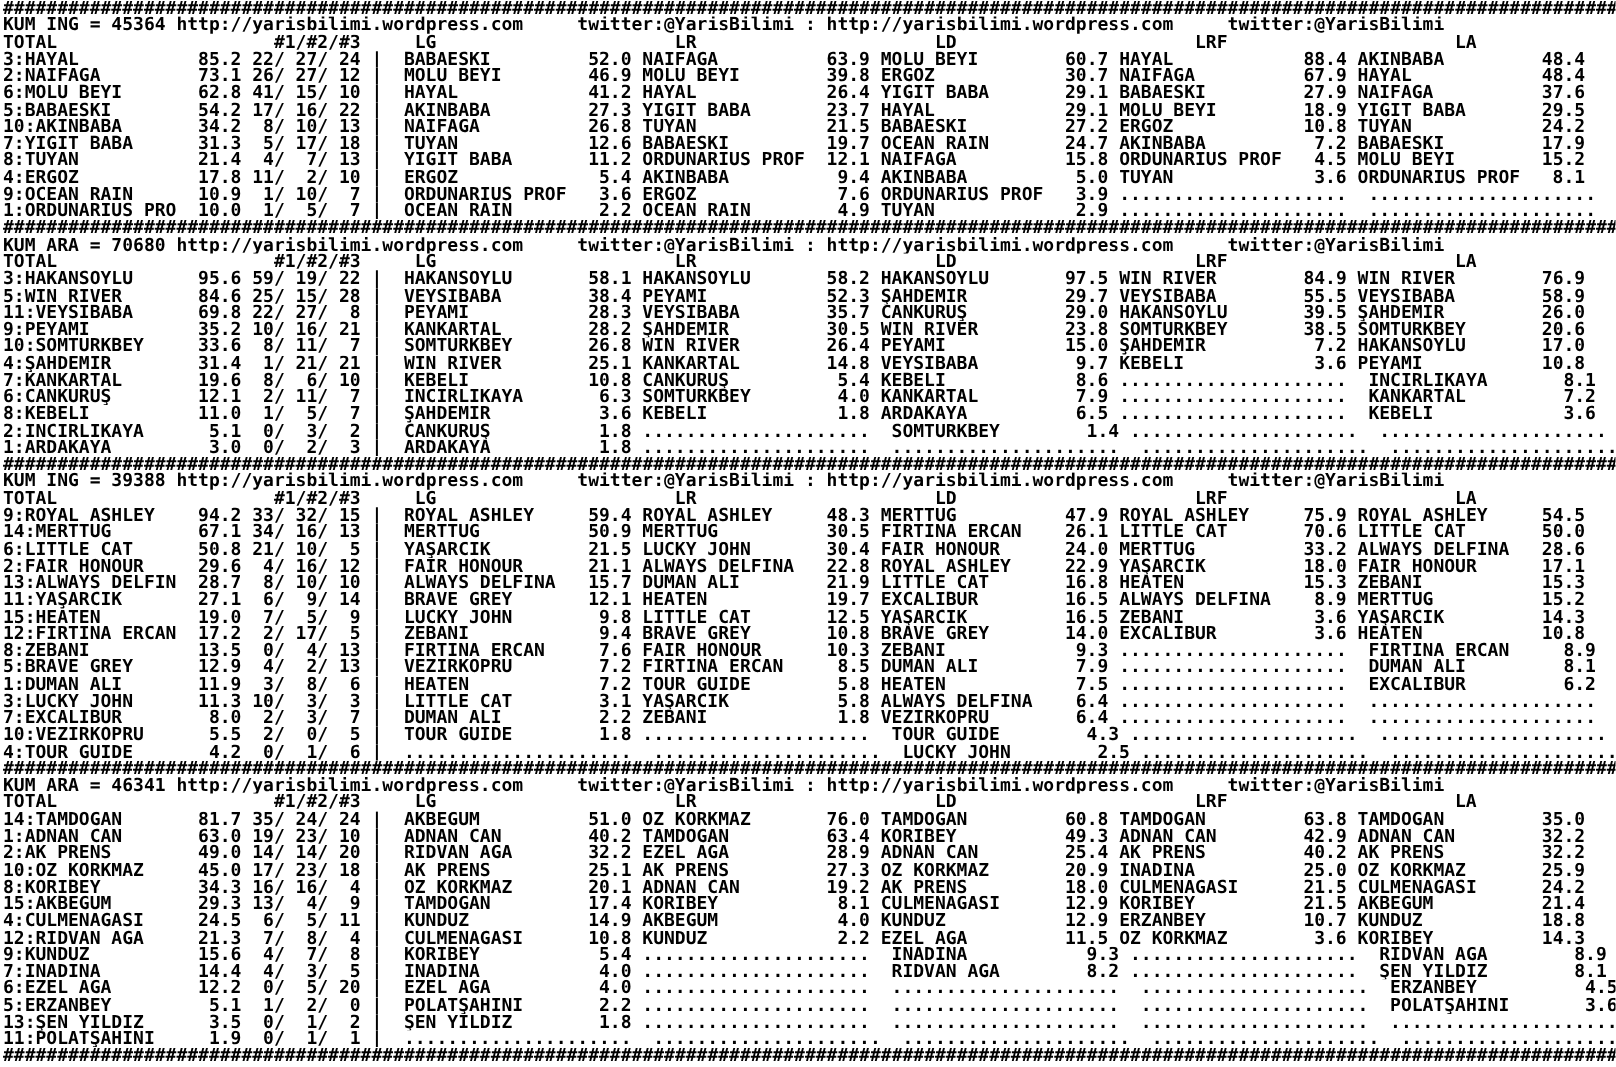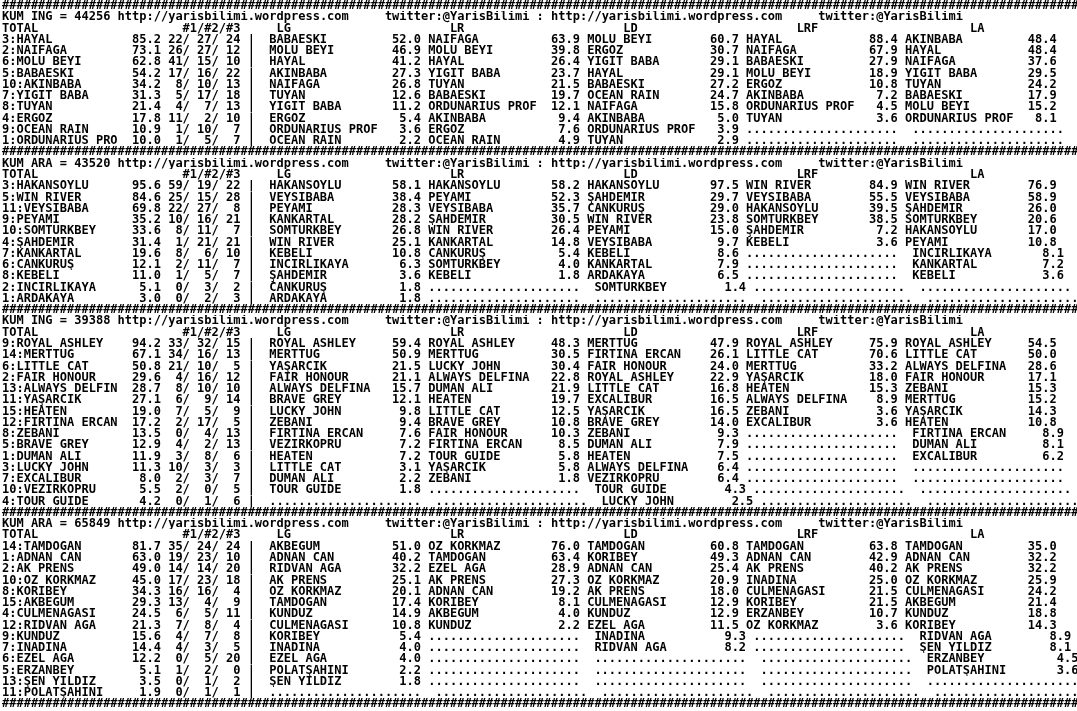--- a/index.html
+++ b/index.html
@@ -31,34 +31,34 @@
   .s-val{flex:0 0 4ch;text-align:right;}
   .s-dots{flex:0 0 22ch;padding-left:1ch;overflow:hidden;}
   
   .hdr-stat{flex:0 0 22ch;padding-left:2ch;}
 </style>
 </head>
 <body>
 
 <div id="report">
     <div class="line hashline">######################################################################################################################################################</div>
-    <div class="line"><span>KUM ING = 44256</span><span class="h-url">http://yarisbilimi.wordpress.com</span><span class="h-tw1">twitter:@YarisBilimi</span><span class="h-col">:</span><span class="h-url2">http://yarisbilimi.wordpress.com</span><span class="h-tw2">twitter:@YarisBilimi</span></div>
+    <div class="line"><span>KUM ING = 45364</span><span class="h-url">http://yarisbilimi.wordpress.com</span><span class="h-tw1">twitter:@YarisBilimi</span><span class="h-col">:</span><span class="h-url2">http://yarisbilimi.wordpress.com</span><span class="h-tw2">twitter:@YarisBilimi</span></div>
     <div class="line"><span class="c-name">TOTAL</span><span class="c-total"></span><span class="c-counts">#1/#2/#3</span><span class="c-sep"></span><span class="hdr-stat">LG</span><span class="hdr-stat">LR</span><span class="hdr-stat">LD</span><span class="hdr-stat">LRF</span><span class="hdr-stat">LA</span></div>
     <div class="line"><span class="c-name">3:HAYAL</span><span class="c-total">85.2</span><span class="c-counts">22/ 27/ 24</span><span class="c-sep">|</span><span class="pair"><span class="s-name">BABAESKİ</span><span class="s-val">52.0</span></span><span class="pair"><span class="s-name">NAİFAĞA</span><span class="s-val">63.9</span></span><span class="pair"><span class="s-name">MOLU BEYİ</span><span class="s-val">60.7</span></span><span class="pair"><span class="s-name">HAYAL</span><span class="s-val">88.4</span></span><span class="pair"><span class="s-name">AKINBABA</span><span class="s-val">48.4</span></span></div>
     <div class="line"><span class="c-name">2:NAİFAĞA</span><span class="c-total">73.1</span><span class="c-counts">26/ 27/ 12</span><span class="c-sep">|</span><span class="pair"><span class="s-name">MOLU BEYİ</span><span class="s-val">46.9</span></span><span class="pair"><span class="s-name">MOLU BEYİ</span><span class="s-val">39.8</span></span><span class="pair"><span class="s-name">ERGÖZ</span><span class="s-val">30.7</span></span><span class="pair"><span class="s-name">NAİFAĞA</span><span class="s-val">67.9</span></span><span class="pair"><span class="s-name">HAYAL</span><span class="s-val">48.4</span></span></div>
     <div class="line"><span class="c-name">6:MOLU BEYİ</span><span class="c-total">62.8</span><span class="c-counts">41/ 15/ 10</span><span class="c-sep">|</span><span class="pair"><span class="s-name">HAYAL</span><span class="s-val">41.2</span></span><span class="pair"><span class="s-name">HAYAL</span><span class="s-val">26.4</span></span><span class="pair"><span class="s-name">YİĞİT BABA</span><span class="s-val">29.1</span></span><span class="pair"><span class="s-name">BABAESKİ</span><span class="s-val">27.9</span></span><span class="pair"><span class="s-name">NAİFAĞA</span><span class="s-val">37.6</span></span></div>
     <div class="line"><span class="c-name">5:BABAESKİ</span><span class="c-total">54.2</span><span class="c-counts">17/ 16/ 22</span><span class="c-sep">|</span><span class="pair"><span class="s-name">AKINBABA</span><span class="s-val">27.3</span></span><span class="pair"><span class="s-name">YİĞİT BABA</span><span class="s-val">23.7</span></span><span class="pair"><span class="s-name">HAYAL</span><span class="s-val">29.1</span></span><span class="pair"><span class="s-name">MOLU BEYİ</span><span class="s-val">18.9</span></span><span class="pair"><span class="s-name">YİĞİT BABA</span><span class="s-val">29.5</span></span></div>
     <div class="line"><span class="c-name">10:AKINBABA</span><span class="c-total">34.2</span><span class="c-counts"> 8/ 10/ 13</span><span class="c-sep">|</span><span class="pair"><span class="s-name">NAİFAĞA</span><span class="s-val">26.8</span></span><span class="pair"><span class="s-name">TUYAN</span><span class="s-val">21.5</span></span><span class="pair"><span class="s-name">BABAESKİ</span><span class="s-val">27.2</span></span><span class="pair"><span class="s-name">ERGÖZ</span><span class="s-val">10.8</span></span><span class="pair"><span class="s-name">TUYAN</span><span class="s-val">24.2</span></span></div>
     <div class="line"><span class="c-name">7:YİĞİT BABA</span><span class="c-total">31.3</span><span class="c-counts"> 5/ 17/ 18</span><span class="c-sep">|</span><span class="pair"><span class="s-name">TUYAN</span><span class="s-val">12.6</span></span><span class="pair"><span class="s-name">BABAESKİ</span><span class="s-val">19.7</span></span><span class="pair"><span class="s-name">OCEAN RAIN</span><span class="s-val">24.7</span></span><span class="pair"><span class="s-name">AKINBABA</span><span class="s-val">7.2</span></span><span class="pair"><span class="s-name">BABAESKİ</span><span class="s-val">17.9</span></span></div>
     <div class="line"><span class="c-name">8:TUYAN</span><span class="c-total">21.4</span><span class="c-counts"> 4/  7/ 13</span><span class="c-sep">|</span><span class="pair"><span class="s-name">YİĞİT BABA</span><span class="s-val">11.2</span></span><span class="pair"><span class="s-name">ORDUNARIUS PROF</span><span class="s-val">12.1</span></span><span class="pair"><span class="s-name">NAİFAĞA</span><span class="s-val">15.8</span></span><span class="pair"><span class="s-name">ORDUNARIUS PROF</span><span class="s-val">4.5</span></span><span class="pair"><span class="s-name">MOLU BEYİ</span><span class="s-val">15.2</span></span></div>
     <div class="line"><span class="c-name">4:ERGÖZ</span><span class="c-total">17.8</span><span class="c-counts">11/  2/ 10</span><span class="c-sep">|</span><span class="pair"><span class="s-name">ERGÖZ</span><span class="s-val">5.4</span></span><span class="pair"><span class="s-name">AKINBABA</span><span class="s-val">9.4</span></span><span class="pair"><span class="s-name">AKINBABA</span><span class="s-val">5.0</span></span><span class="pair"><span class="s-name">TUYAN</span><span class="s-val">3.6</span></span><span class="pair"><span class="s-name">ORDUNARIUS PROF</span><span class="s-val">8.1</span></span></div>
     <div class="line"><span class="c-name">9:OCEAN RAIN</span><span class="c-total">10.9</span><span class="c-counts"> 1/ 10/  7</span><span class="c-sep">|</span><span class="pair"><span class="s-name">ORDUNARIUS PROF</span><span class="s-val">3.6</span></span><span class="pair"><span class="s-name">ERGÖZ</span><span class="s-val">7.6</span></span><span class="pair"><span class="s-name">ORDUNARIUS PROF</span><span class="s-val">3.9</span></span><span class="s-dots">.....................</span><span class="s-dots">.....................</span></div>
     <div class="line"><span class="c-name">1:ORDUNARIUS PRO</span><span class="c-total">10.0</span><span class="c-counts"> 1/  5/  7</span><span class="c-sep">|</span><span class="pair"><span class="s-name">OCEAN RAIN</span><span class="s-val">2.2</span></span><span class="pair"><span class="s-name">OCEAN RAIN</span><span class="s-val">4.9</span></span><span class="pair"><span class="s-name">TUYAN</span><span class="s-val">2.9</span></span><span class="s-dots">.....................</span><span class="s-dots">.....................</span></div>
     <div class="line hashline">######################################################################################################################################################</div>
-    <div class="line"><span>KUM ARA = 43520</span><span class="h-url">http://yarisbilimi.wordpress.com</span><span class="h-tw1">twitter:@YarisBilimi</span><span class="h-col">:</span><span class="h-url2">http://yarisbilimi.wordpress.com</span><span class="h-tw2">twitter:@YarisBilimi</span></div>
+    <div class="line"><span>KUM ARA = 70680</span><span class="h-url">http://yarisbilimi.wordpress.com</span><span class="h-tw1">twitter:@YarisBilimi</span><span class="h-col">:</span><span class="h-url2">http://yarisbilimi.wordpress.com</span><span class="h-tw2">twitter:@YarisBilimi</span></div>
     <div class="line"><span class="c-name">TOTAL</span><span class="c-total"></span><span class="c-counts">#1/#2/#3</span><span class="c-sep"></span><span class="hdr-stat">LG</span><span class="hdr-stat">LR</span><span class="hdr-stat">LD</span><span class="hdr-stat">LRF</span><span class="hdr-stat">LA</span></div>
     <div class="line"><span class="c-name">3:HAKANSOYLU</span><span class="c-total">95.6</span><span class="c-counts">59/ 19/ 22</span><span class="c-sep">|</span><span class="pair"><span class="s-name">HAKANSOYLU</span><span class="s-val">58.1</span></span><span class="pair"><span class="s-name">HAKANSOYLU</span><span class="s-val">58.2</span></span><span class="pair"><span class="s-name">HAKANSOYLU</span><span class="s-val">97.5</span></span><span class="pair"><span class="s-name">WİN RİVER</span><span class="s-val">84.9</span></span><span class="pair"><span class="s-name">WİN RİVER</span><span class="s-val">76.9</span></span></div>
     <div class="line"><span class="c-name">5:WİN RİVER</span><span class="c-total">84.6</span><span class="c-counts">25/ 15/ 28</span><span class="c-sep">|</span><span class="pair"><span class="s-name">VEYSİBABA</span><span class="s-val">38.4</span></span><span class="pair"><span class="s-name">PEYAMİ</span><span class="s-val">52.3</span></span><span class="pair"><span class="s-name">ŞAHDEMİR</span><span class="s-val">29.7</span></span><span class="pair"><span class="s-name">VEYSİBABA</span><span class="s-val">55.5</span></span><span class="pair"><span class="s-name">VEYSİBABA</span><span class="s-val">58.9</span></span></div>
     <div class="line"><span class="c-name">11:VEYSİBABA</span><span class="c-total">69.8</span><span class="c-counts">22/ 27/  8</span><span class="c-sep">|</span><span class="pair"><span class="s-name">PEYAMİ</span><span class="s-val">28.3</span></span><span class="pair"><span class="s-name">VEYSİBABA</span><span class="s-val">35.7</span></span><span class="pair"><span class="s-name">CANKURUŞ</span><span class="s-val">29.0</span></span><span class="pair"><span class="s-name">HAKANSOYLU</span><span class="s-val">39.5</span></span><span class="pair"><span class="s-name">ŞAHDEMİR</span><span class="s-val">26.0</span></span></div>
     <div class="line"><span class="c-name">9:PEYAMİ</span><span class="c-total">35.2</span><span class="c-counts">10/ 16/ 21</span><span class="c-sep">|</span><span class="pair"><span class="s-name">KANKARTAL</span><span class="s-val">28.2</span></span><span class="pair"><span class="s-name">ŞAHDEMİR</span><span class="s-val">30.5</span></span><span class="pair"><span class="s-name">WİN RİVER</span><span class="s-val">23.8</span></span><span class="pair"><span class="s-name">SOMTÜRKBEY</span><span class="s-val">38.5</span></span><span class="pair"><span class="s-name">SOMTÜRKBEY</span><span class="s-val">20.6</span></span></div>
     <div class="line"><span class="c-name">10:SOMTÜRKBEY</span><span class="c-total">33.6</span><span class="c-counts"> 8/ 11/  7</span><span class="c-sep">|</span><span class="pair"><span class="s-name">SOMTÜRKBEY</span><span class="s-val">26.8</span></span><span class="pair"><span class="s-name">WİN RİVER</span><span class="s-val">26.4</span></span><span class="pair"><span class="s-name">PEYAMİ</span><span class="s-val">15.0</span></span><span class="pair"><span class="s-name">ŞAHDEMİR</span><span class="s-val">7.2</span></span><span class="pair"><span class="s-name">HAKANSOYLU</span><span class="s-val">17.0</span></span></div>
     <div class="line"><span class="c-name">4:ŞAHDEMİR</span><span class="c-total">31.4</span><span class="c-counts"> 1/ 21/ 21</span><span class="c-sep">|</span><span class="pair"><span class="s-name">WİN RİVER</span><span class="s-val">25.1</span></span><span class="pair"><span class="s-name">KANKARTAL</span><span class="s-val">14.8</span></span><span class="pair"><span class="s-name">VEYSİBABA</span><span class="s-val">9.7</span></span><span class="pair"><span class="s-name">KEBELİ</span><span class="s-val">3.6</span></span><span class="pair"><span class="s-name">PEYAMİ</span><span class="s-val">10.8</span></span></div>
     <div class="line"><span class="c-name">7:KANKARTAL</span><span class="c-total">19.6</span><span class="c-counts"> 8/  6/ 10</span><span class="c-sep">|</span><span class="pair"><span class="s-name">KEBELİ</span><span class="s-val">10.8</span></span><span class="pair"><span class="s-name">CANKURUŞ</span><span class="s-val">5.4</span></span><span class="pair"><span class="s-name">KEBELİ</span><span class="s-val">8.6</span></span><span class="s-dots">.....................</span><span class="pair"><span class="s-name">İNCİRLİKAYA</span><span class="s-val">8.1</span></span></div>
     <div class="line"><span class="c-name">6:CANKURUŞ</span><span class="c-total">12.1</span><span class="c-counts"> 2/ 11/  7</span><span class="c-sep">|</span><span class="pair"><span class="s-name">İNCİRLİKAYA</span><span class="s-val">6.3</span></span><span class="pair"><span class="s-name">SOMTÜRKBEY</span><span class="s-val">4.0</span></span><span class="pair"><span class="s-name">KANKARTAL</span><span class="s-val">7.9</span></span><span class="s-dots">.....................</span><span class="pair"><span class="s-name">KANKARTAL</span><span class="s-val">7.2</span></span></div>
     <div class="line"><span class="c-name">8:KEBELİ</span><span class="c-total">11.0</span><span class="c-counts"> 1/  5/  7</span><span class="c-sep">|</span><span class="pair"><span class="s-name">ŞAHDEMİR</span><span class="s-val">3.6</span></span><span class="pair"><span class="s-name">KEBELİ</span><span class="s-val">1.8</span></span><span class="pair"><span class="s-name">ARDAKAYA</span><span class="s-val">6.5</span></span><span class="s-dots">.....................</span><span class="pair"><span class="s-name">KEBELİ</span><span class="s-val">3.6</span></span></div>
@@ -76,21 +76,21 @@
     <div class="line"><span class="c-name">15:HEATEN</span><span class="c-total">19.0</span><span class="c-counts"> 7/  5/  9</span><span class="c-sep">|</span><span class="pair"><span class="s-name">LUCKY JOHN</span><span class="s-val">9.8</span></span><span class="pair"><span class="s-name">LITTLE CAT</span><span class="s-val">12.5</span></span><span class="pair"><span class="s-name">YAŞARCIK</span><span class="s-val">16.5</span></span><span class="pair"><span class="s-name">ZEBANİ</span><span class="s-val">3.6</span></span><span class="pair"><span class="s-name">YAŞARCIK</span><span class="s-val">14.3</span></span></div>
     <div class="line"><span class="c-name">12:FIRTINA ERCAN</span><span class="c-total">17.2</span><span class="c-counts"> 2/ 17/  5</span><span class="c-sep">|</span><span class="pair"><span class="s-name">ZEBANİ</span><span class="s-val">9.4</span></span><span class="pair"><span class="s-name">BRAVE GREY</span><span class="s-val">10.8</span></span><span class="pair"><span class="s-name">BRAVE GREY</span><span class="s-val">14.0</span></span><span class="pair"><span class="s-name">EXCALIBUR</span><span class="s-val">3.6</span></span><span class="pair"><span class="s-name">HEATEN</span><span class="s-val">10.8</span></span></div>
     <div class="line"><span class="c-name">8:ZEBANİ</span><span class="c-total">13.5</span><span class="c-counts"> 0/  4/ 13</span><span class="c-sep">|</span><span class="pair"><span class="s-name">FIRTINA ERCAN</span><span class="s-val">7.6</span></span><span class="pair"><span class="s-name">FAIR HONOUR</span><span class="s-val">10.3</span></span><span class="pair"><span class="s-name">ZEBANİ</span><span class="s-val">9.3</span></span><span class="s-dots">.....................</span><span class="pair"><span class="s-name">FIRTINA ERCAN</span><span class="s-val">8.9</span></span></div>
     <div class="line"><span class="c-name">5:BRAVE GREY</span><span class="c-total">12.9</span><span class="c-counts"> 4/  2/ 13</span><span class="c-sep">|</span><span class="pair"><span class="s-name">VEZİRKÖPRÜ</span><span class="s-val">7.2</span></span><span class="pair"><span class="s-name">FIRTINA ERCAN</span><span class="s-val">8.5</span></span><span class="pair"><span class="s-name">DUMAN ALİ</span><span class="s-val">7.9</span></span><span class="s-dots">.....................</span><span class="pair"><span class="s-name">DUMAN ALİ</span><span class="s-val">8.1</span></span></div>
     <div class="line"><span class="c-name">1:DUMAN ALİ</span><span class="c-total">11.9</span><span class="c-counts"> 3/  8/  6</span><span class="c-sep">|</span><span class="pair"><span class="s-name">HEATEN</span><span class="s-val">7.2</span></span><span class="pair"><span class="s-name">TOUR GUIDE</span><span class="s-val">5.8</span></span><span class="pair"><span class="s-name">HEATEN</span><span class="s-val">7.5</span></span><span class="s-dots">.....................</span><span class="pair"><span class="s-name">EXCALIBUR</span><span class="s-val">6.2</span></span></div>
     <div class="line"><span class="c-name">3:LUCKY JOHN</span><span class="c-total">11.3</span><span class="c-counts">10/  3/  3</span><span class="c-sep">|</span><span class="pair"><span class="s-name">LITTLE CAT</span><span class="s-val">3.1</span></span><span class="pair"><span class="s-name">YAŞARCIK</span><span class="s-val">5.8</span></span><span class="pair"><span class="s-name">ALWAYS DELFINA</span><span class="s-val">6.4</span></span><span class="s-dots">.....................</span><span class="s-dots">.....................</span></div>
     <div class="line"><span class="c-name">7:EXCALIBUR</span><span class="c-total">8.0</span><span class="c-counts"> 2/  3/  7</span><span class="c-sep">|</span><span class="pair"><span class="s-name">DUMAN ALİ</span><span class="s-val">2.2</span></span><span class="pair"><span class="s-name">ZEBANİ</span><span class="s-val">1.8</span></span><span class="pair"><span class="s-name">VEZİRKÖPRÜ</span><span class="s-val">6.4</span></span><span class="s-dots">.....................</span><span class="s-dots">.....................</span></div>
     <div class="line"><span class="c-name">10:VEZİRKÖPRÜ</span><span class="c-total">5.5</span><span class="c-counts"> 2/  0/  5</span><span class="c-sep">|</span><span class="pair"><span class="s-name">TOUR GUIDE</span><span class="s-val">1.8</span></span><span class="s-dots">.....................</span><span class="pair"><span class="s-name">TOUR GUIDE</span><span class="s-val">4.3</span></span><span class="s-dots">.....................</span><span class="s-dots">.....................</span></div>
     <div class="line"><span class="c-name">4:TOUR GUIDE</span><span class="c-total">4.2</span><span class="c-counts"> 0/  1/  6</span><span class="c-sep">|</span><span class="s-dots">.....................</span><span class="s-dots">.....................</span><span class="pair"><span class="s-name">LUCKY JOHN</span><span class="s-val">2.5</span></span><span class="s-dots">.....................</span><span class="s-dots">.....................</span></div>
     <div class="line hashline">######################################################################################################################################################</div>
-    <div class="line"><span>KUM ARA = 65849</span><span class="h-url">http://yarisbilimi.wordpress.com</span><span class="h-tw1">twitter:@YarisBilimi</span><span class="h-col">:</span><span class="h-url2">http://yarisbilimi.wordpress.com</span><span class="h-tw2">twitter:@YarisBilimi</span></div>
+    <div class="line"><span>KUM ARA = 46341</span><span class="h-url">http://yarisbilimi.wordpress.com</span><span class="h-tw1">twitter:@YarisBilimi</span><span class="h-col">:</span><span class="h-url2">http://yarisbilimi.wordpress.com</span><span class="h-tw2">twitter:@YarisBilimi</span></div>
     <div class="line"><span class="c-name">TOTAL</span><span class="c-total"></span><span class="c-counts">#1/#2/#3</span><span class="c-sep"></span><span class="hdr-stat">LG</span><span class="hdr-stat">LR</span><span class="hdr-stat">LD</span><span class="hdr-stat">LRF</span><span class="hdr-stat">LA</span></div>
     <div class="line"><span class="c-name">14:TAMDOĞAN</span><span class="c-total">81.7</span><span class="c-counts">35/ 24/ 24</span><span class="c-sep">|</span><span class="pair"><span class="s-name">AKBEGÜM</span><span class="s-val">51.0</span></span><span class="pair"><span class="s-name">ÖZ KORKMAZ</span><span class="s-val">76.0</span></span><span class="pair"><span class="s-name">TAMDOĞAN</span><span class="s-val">60.8</span></span><span class="pair"><span class="s-name">TAMDOĞAN</span><span class="s-val">63.8</span></span><span class="pair"><span class="s-name">TAMDOĞAN</span><span class="s-val">35.0</span></span></div>
     <div class="line"><span class="c-name">1:ADNAN CAN</span><span class="c-total">63.0</span><span class="c-counts">19/ 23/ 10</span><span class="c-sep">|</span><span class="pair"><span class="s-name">ADNAN CAN</span><span class="s-val">40.2</span></span><span class="pair"><span class="s-name">TAMDOĞAN</span><span class="s-val">63.4</span></span><span class="pair"><span class="s-name">KORİBEY</span><span class="s-val">49.3</span></span><span class="pair"><span class="s-name">ADNAN CAN</span><span class="s-val">42.9</span></span><span class="pair"><span class="s-name">ADNAN CAN</span><span class="s-val">32.2</span></span></div>
     <div class="line"><span class="c-name">2:AK PRENS</span><span class="c-total">49.0</span><span class="c-counts">14/ 14/ 20</span><span class="c-sep">|</span><span class="pair"><span class="s-name">RIDVAN AĞA</span><span class="s-val">32.2</span></span><span class="pair"><span class="s-name">EZEL AĞA</span><span class="s-val">28.9</span></span><span class="pair"><span class="s-name">ADNAN CAN</span><span class="s-val">25.4</span></span><span class="pair"><span class="s-name">AK PRENS</span><span class="s-val">40.2</span></span><span class="pair"><span class="s-name">AK PRENS</span><span class="s-val">32.2</span></span></div>
     <div class="line"><span class="c-name">10:ÖZ KORKMAZ</span><span class="c-total">45.0</span><span class="c-counts">17/ 23/ 18</span><span class="c-sep">|</span><span class="pair"><span class="s-name">AK PRENS</span><span class="s-val">25.1</span></span><span class="pair"><span class="s-name">AK PRENS</span><span class="s-val">27.3</span></span><span class="pair"><span class="s-name">ÖZ KORKMAZ</span><span class="s-val">20.9</span></span><span class="pair"><span class="s-name">İNADINA</span><span class="s-val">25.0</span></span><span class="pair"><span class="s-name">ÖZ KORKMAZ</span><span class="s-val">25.9</span></span></div>
     <div class="line"><span class="c-name">8:KORİBEY</span><span class="c-total">34.3</span><span class="c-counts">16/ 16/  4</span><span class="c-sep">|</span><span class="pair"><span class="s-name">ÖZ KORKMAZ</span><span class="s-val">20.1</span></span><span class="pair"><span class="s-name">ADNAN CAN</span><span class="s-val">19.2</span></span><span class="pair"><span class="s-name">AK PRENS</span><span class="s-val">18.0</span></span><span class="pair"><span class="s-name">CÜLMENAĞASI</span><span class="s-val">21.5</span></span><span class="pair"><span class="s-name">CÜLMENAĞASI</span><span class="s-val">24.2</span></span></div>
     <div class="line"><span class="c-name">15:AKBEGÜM</span><span class="c-total">29.3</span><span class="c-counts">13/  4/  9</span><span class="c-sep">|</span><span class="pair"><span class="s-name">TAMDOĞAN</span><span class="s-val">17.4</span></span><span class="pair"><span class="s-name">KORİBEY</span><span class="s-val">8.1</span></span><span class="pair"><span class="s-name">CÜLMENAĞASI</span><span class="s-val">12.9</span></span><span class="pair"><span class="s-name">KORİBEY</span><span class="s-val">21.5</span></span><span class="pair"><span class="s-name">AKBEGÜM</span><span class="s-val">21.4</span></span></div>
     <div class="line"><span class="c-name">4:CÜLMENAĞASI</span><span class="c-total">24.5</span><span class="c-counts"> 6/  5/ 11</span><span class="c-sep">|</span><span class="pair"><span class="s-name">KUNDUZ</span><span class="s-val">14.9</span></span><span class="pair"><span class="s-name">AKBEGÜM</span><span class="s-val">4.0</span></span><span class="pair"><span class="s-name">KUNDUZ</span><span class="s-val">12.9</span></span><span class="pair"><span class="s-name">ERZANBEY</span><span class="s-val">10.7</span></span><span class="pair"><span class="s-name">KUNDUZ</span><span class="s-val">18.8</span></span></div>
     <div class="line"><span class="c-name">12:RIDVAN AĞA</span><span class="c-total">21.3</span><span class="c-counts"> 7/  8/  4</span><span class="c-sep">|</span><span class="pair"><span class="s-name">CÜLMENAĞASI</span><span class="s-val">10.8</span></span><span class="pair"><span class="s-name">KUNDUZ</span><span class="s-val">2.2</span></span><span class="pair"><span class="s-name">EZEL AĞA</span><span class="s-val">11.5</span></span><span class="pair"><span class="s-name">ÖZ KORKMAZ</span><span class="s-val">3.6</span></span><span class="pair"><span class="s-name">KORİBEY</span><span class="s-val">14.3</span></span></div>
     <div class="line"><span class="c-name">9:KUNDUZ</span><span class="c-total">15.6</span><span class="c-counts"> 4/  7/  8</span><span class="c-sep">|</span><span class="pair"><span class="s-name">KORİBEY</span><span class="s-val">5.4</span></span><span class="s-dots">.....................</span><span class="pair"><span class="s-name">İNADINA</span><span class="s-val">9.3</span></span><span class="s-dots">.....................</span><span class="pair"><span class="s-name">RIDVAN AĞA</span><span class="s-val">8.9</span></span></div>

